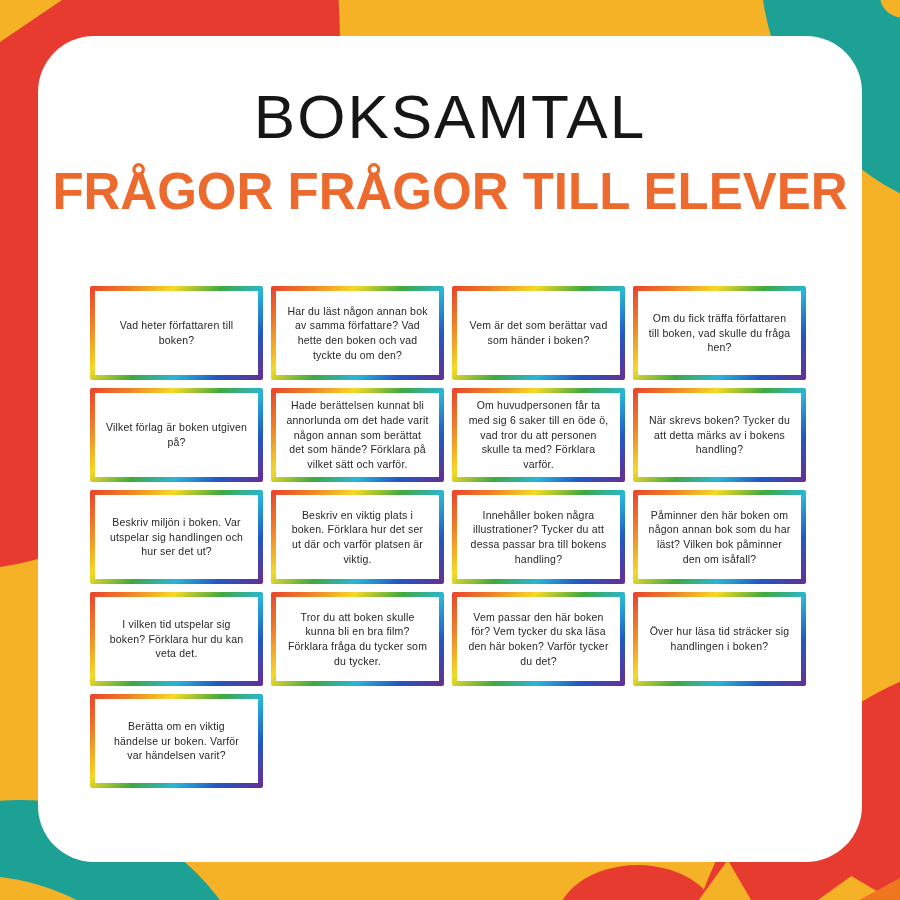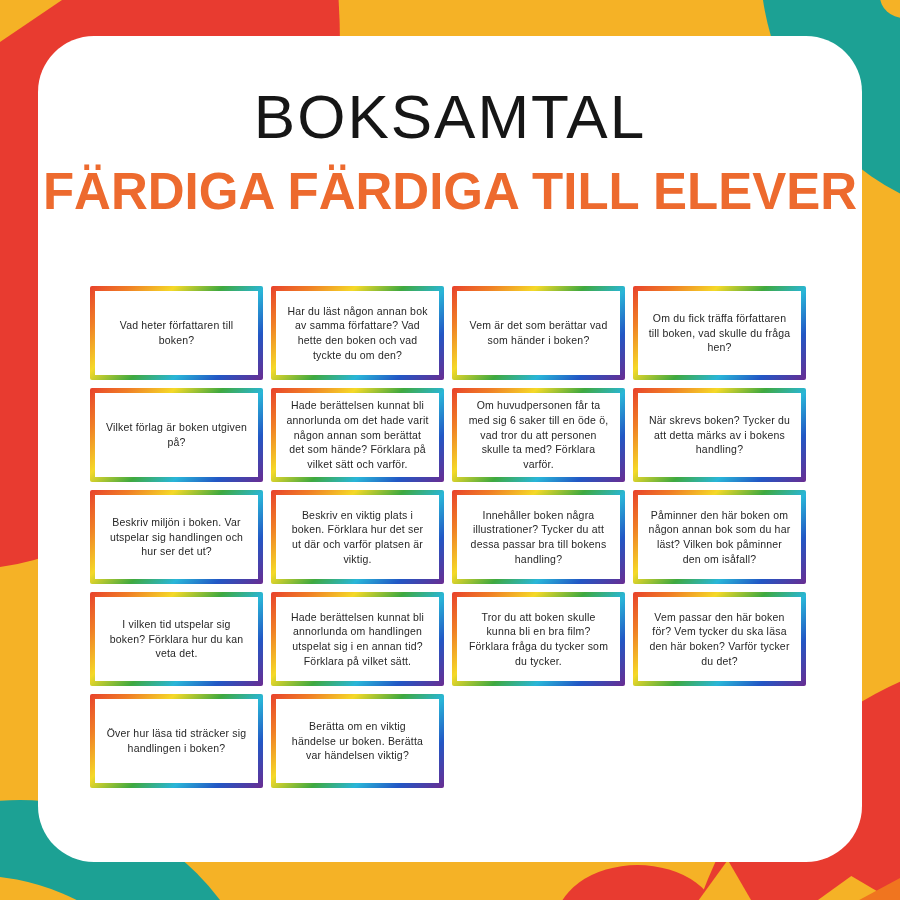--- a/index.html
+++ b/index.html
@@ -54,21 +54,21 @@
 <div class="shape round" style="left:680px;top:650px;width:740px;height:740px;background:#E83B30;"></div>
 <div class="shape round" style="left:555px;top:865px;width:165px;height:120px;background:#E83B30;"></div>
 <div class="shape" style="left:693px;top:860px;width:58px;height:40px;background:#F5B226;clip-path:polygon(10% 100%,100% 100%,60% 0);"></div>
 <div class="shape" style="left:818px;top:876px;width:74px;height:24px;background:#F5B226;clip-path:polygon(0 100%,100% 100%,45% 0);"></div>
 <div class="shape" style="left:852px;top:878px;width:48px;height:22px;background:#F0751F;clip-path:polygon(15% 100%,100% 100%,100% 0);"></div>
 <div class="shape round" style="left:-230px;top:800px;width:500px;height:500px;background:#1CA194;"></div>
 <div class="shape round" style="left:-270px;top:875px;width:480px;height:480px;background:#F5B226;"></div>
 
 <div class="sheet">
   <h1 class="title">BOKSAMTAL</h1>
-  <h2 class="subtitle">FÄRDIGA FÄRDIGA TILL ELEVER</h2>
+  <h2 class="subtitle">FRÅGOR FRÅGOR TILL ELEVER</h2>
   <div class="grid">
       <div class="card">
         <span class="card-text">Vad heter författaren till boken?</span>
       </div>
       <div class="card">
         <span class="card-text">Har du läst någon annan bok av samma författare? Vad hette den boken och vad tyckte du om den?</span>
       </div>
       <div class="card">
         <span class="card-text">Vem är det som berättar vad som händer i boken?</span>
       </div>
@@ -96,28 +96,25 @@
       <div class="card">
         <span class="card-text">Innehåller boken några illustrationer? Tycker du att dessa passar bra till bokens handling?</span>
       </div>
       <div class="card">
         <span class="card-text">Påminner den här boken om någon annan bok som du har läst? Vilken bok påminner den om isåfall?</span>
       </div>
       <div class="card">
         <span class="card-text">I vilken tid utspelar sig boken? Förklara hur du kan veta det.</span>
       </div>
       <div class="card">
-        <span class="card-text">Hade berättelsen kunnat bli annorlunda om handlingen utspelat sig i en annan tid? Förklara på vilket sätt.</span>
-      </div>
-      <div class="card">
         <span class="card-text">Tror du att boken skulle kunna bli en bra film? Förklara fråga du tycker som du tycker.</span>
       </div>
       <div class="card">
         <span class="card-text">Vem passar den här boken för? Vem tycker du ska läsa den här boken? Varför tycker du det?</span>
       </div>
       <div class="card">
         <span class="card-text">Över hur läsa tid sträcker sig handlingen i boken?</span>
       </div>
       <div class="card">
-        <span class="card-text">Berätta om en viktig händelse ur boken. Berätta var händelsen viktig?</span>
+        <span class="card-text">Berätta om en viktig händelse ur boken. Varför var händelsen varit?</span>
       </div>
     </div>
 </div>
 
 </body></html>

